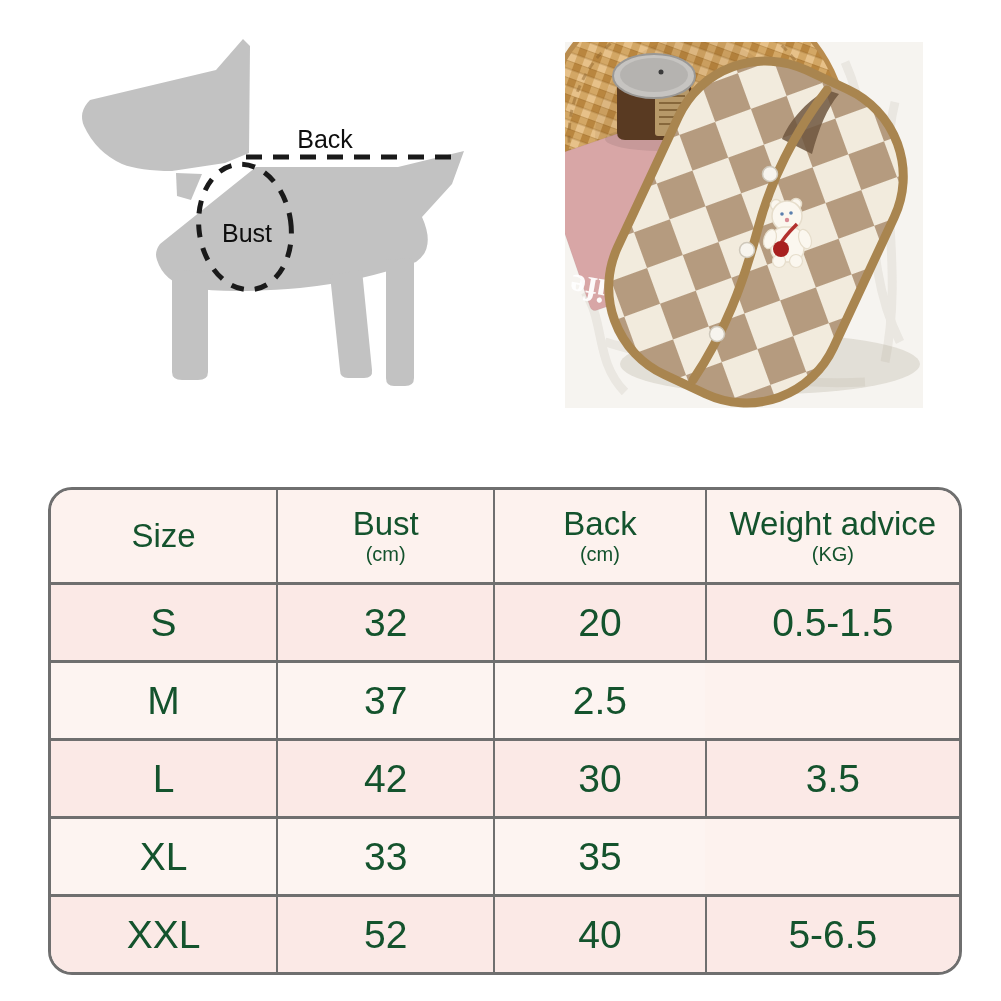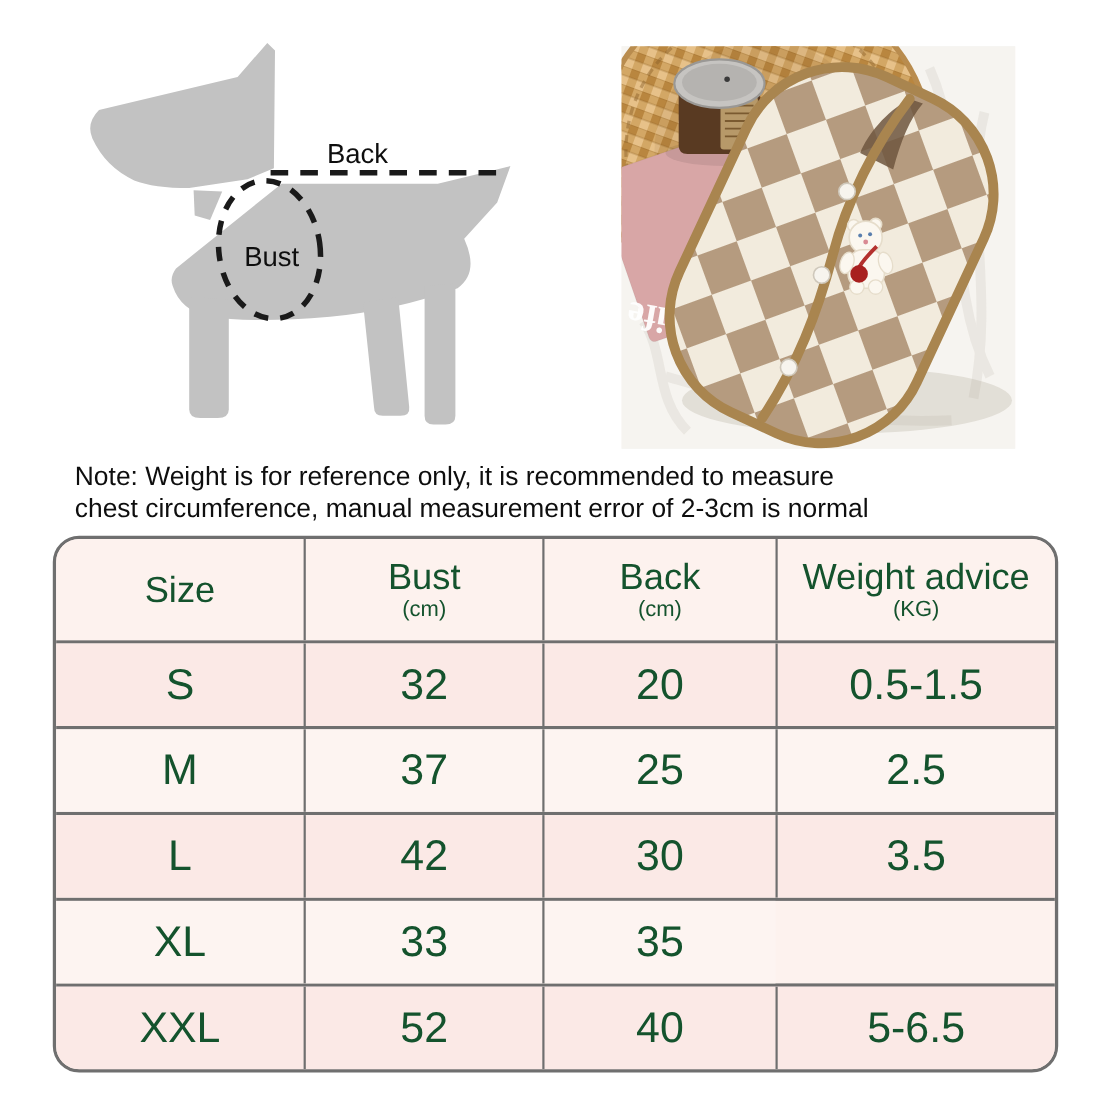--- a/index.html
+++ b/index.html
@@ -138,24 +138,20 @@
             <circle cx="4" cy="-17" r="1.8" fill="#5a7fae"></circle>
             <circle cx="0" cy="-10" r="2.2" fill="#d98a93"></circle>
             <path d="M10,-6 C2,2 -5,10 -7,15" fill="none" stroke="#b3312e" stroke-width="3.5"></path>
             <circle cx="-6" cy="19" r="8" fill="#a8201f"></circle>
           </g>
         </g>
       </g>
     </svg>
   </div>
 
-  <div class="note">
-    <div>Note: Weight is for reference only, it is recommended to measure</div>
-    <div>chest circumference, manual measurement error of 2-3cm is normal</div>
-  </div>
 
   <div class="size-table">
     <div class="t-row t-head">
       <div class="c head">
         <div class="hl">Size</div>
       </div>
       <div class="c head">
         <div class="hl">Bust</div>
         <div class="hu">(cm)</div>
       </div>
@@ -171,21 +167,20 @@
 
     <div class="t-row">
       <div class="c pink">S</div>
       <div class="c pink">32</div>
       <div class="c pink">20</div>
       <div class="c pink">0.5-1.5</div>
     </div>
     <div class="t-row">
       <div class="c light">M</div>
       <div class="c light">37</div>
-      <div class="c light">25</div>
       <div class="c light">2.5</div>
     </div>
     <div class="t-row">
       <div class="c pink">L</div>
       <div class="c pink">42</div>
       <div class="c pink">30</div>
       <div class="c pink">3.5</div>
     </div>
     <div class="t-row">
       <div class="c light">XL</div>

